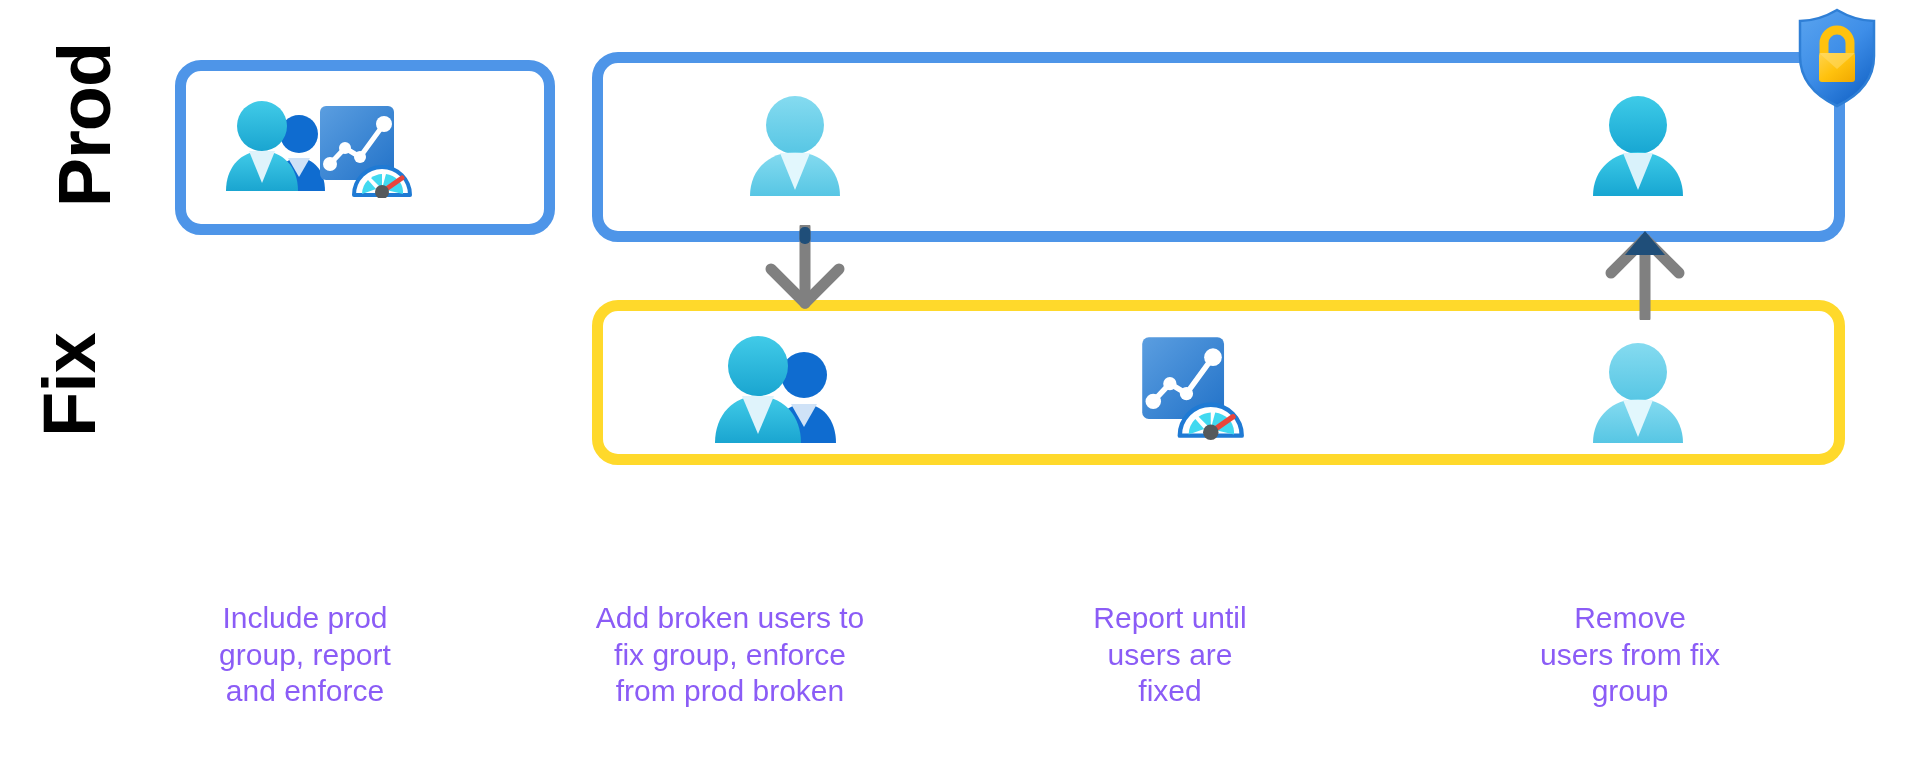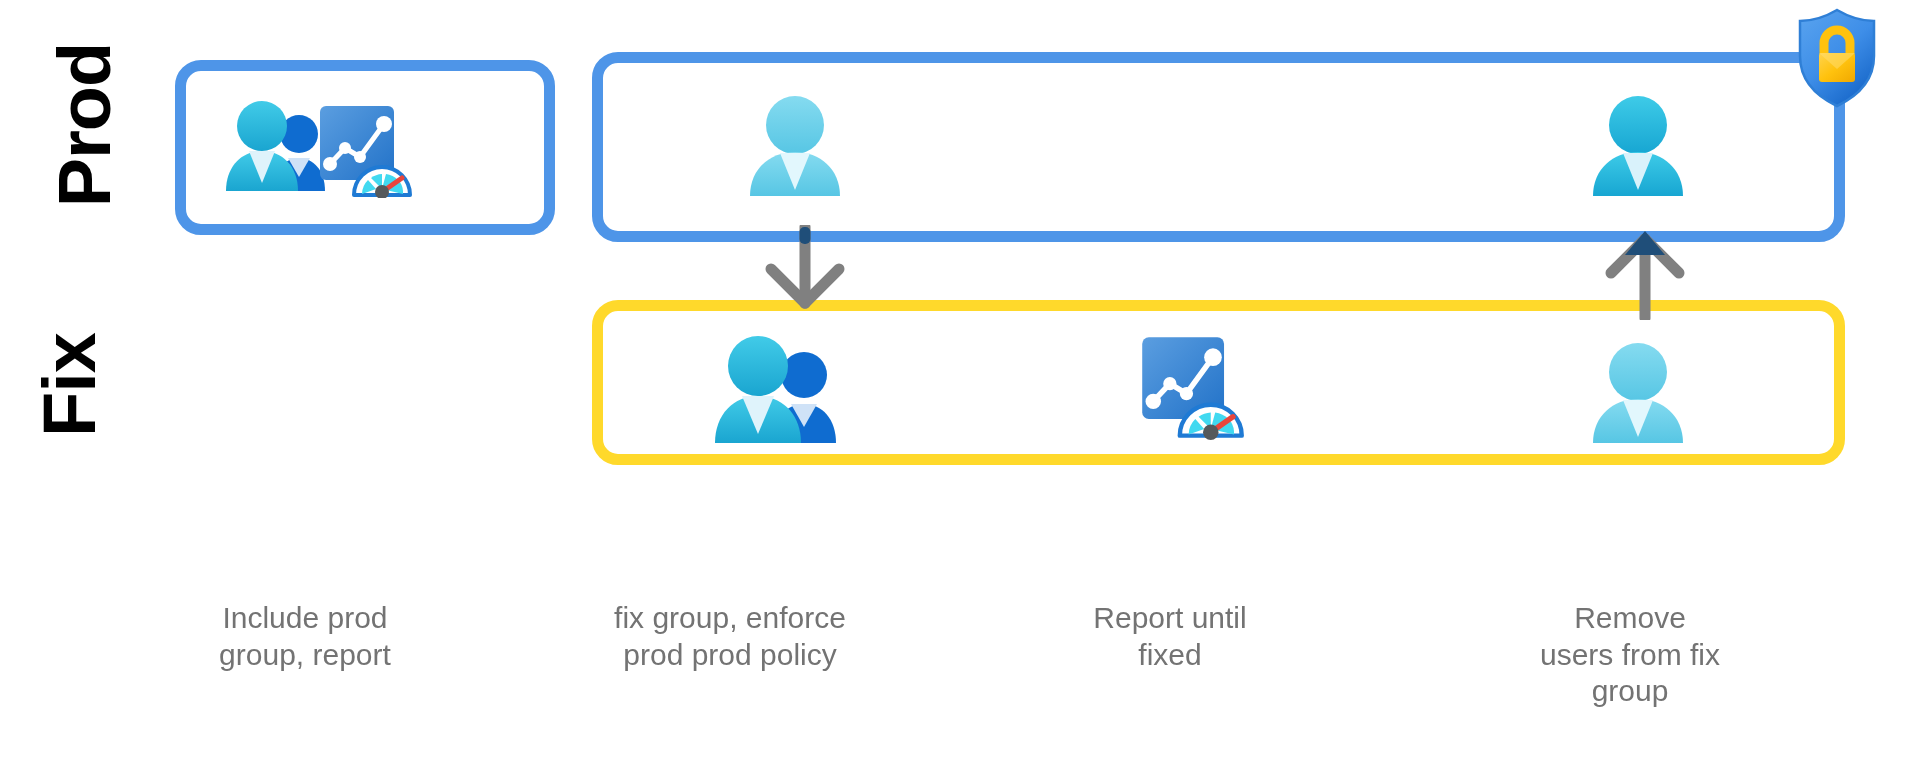--- a/index.html
+++ b/index.html
@@ -52,21 +52,21 @@
 
   
   .arrow{position:absolute;}
 
   
   .caption{
     position:absolute;
     top:600px;
     font-size:30px;
     line-height:1.22;
-    color:#737373;
+    color:#8b5cf6;
     text-align:center;
     font-family:"Liberation Sans",sans-serif;
   }
   #cap-0{left:165px;width:280px;}
   #cap-1{left:570px;width:320px;}
   #cap-2{left:1040px;width:260px;}
   #cap-3{left:1480px;width:300px;text-align:center;}
 </style>
 </head>
 <body>
@@ -242,27 +242,30 @@
       <line x1="50" y1="93" x2="50" y2="14" stroke="#808080" stroke-width="11" stroke-linecap="round"></line>
       <line x1="50" y1="14" x2="16" y2="48" stroke="#808080" stroke-width="11" stroke-linecap="round"></line>
       <line x1="50" y1="14" x2="84" y2="48" stroke="#808080" stroke-width="11" stroke-linecap="round"></line>
       <path d="M50 6 L70 30 L30 30 Z" fill="#1f4e79"></path>
     </svg>
   </div>
 
   <div class="caption" id="cap-0">
     <div>Include prod</div>
     <div>group, report</div>
+    <div>and enforce</div>
   </div>
   <div class="caption" id="cap-1">
+    <div>Add broken users to</div>
     <div>fix group, enforce</div>
-    <div>prod prod policy</div>
+    <div>from prod broken</div>
   </div>
   <div class="caption" id="cap-2">
     <div>Report until</div>
+    <div>users are</div>
     <div>fixed</div>
   </div>
   <div class="caption" id="cap-3">
     <div>Remove</div>
     <div>users from fix</div>
     <div>group</div>
   </div>
 
 </div>
 

